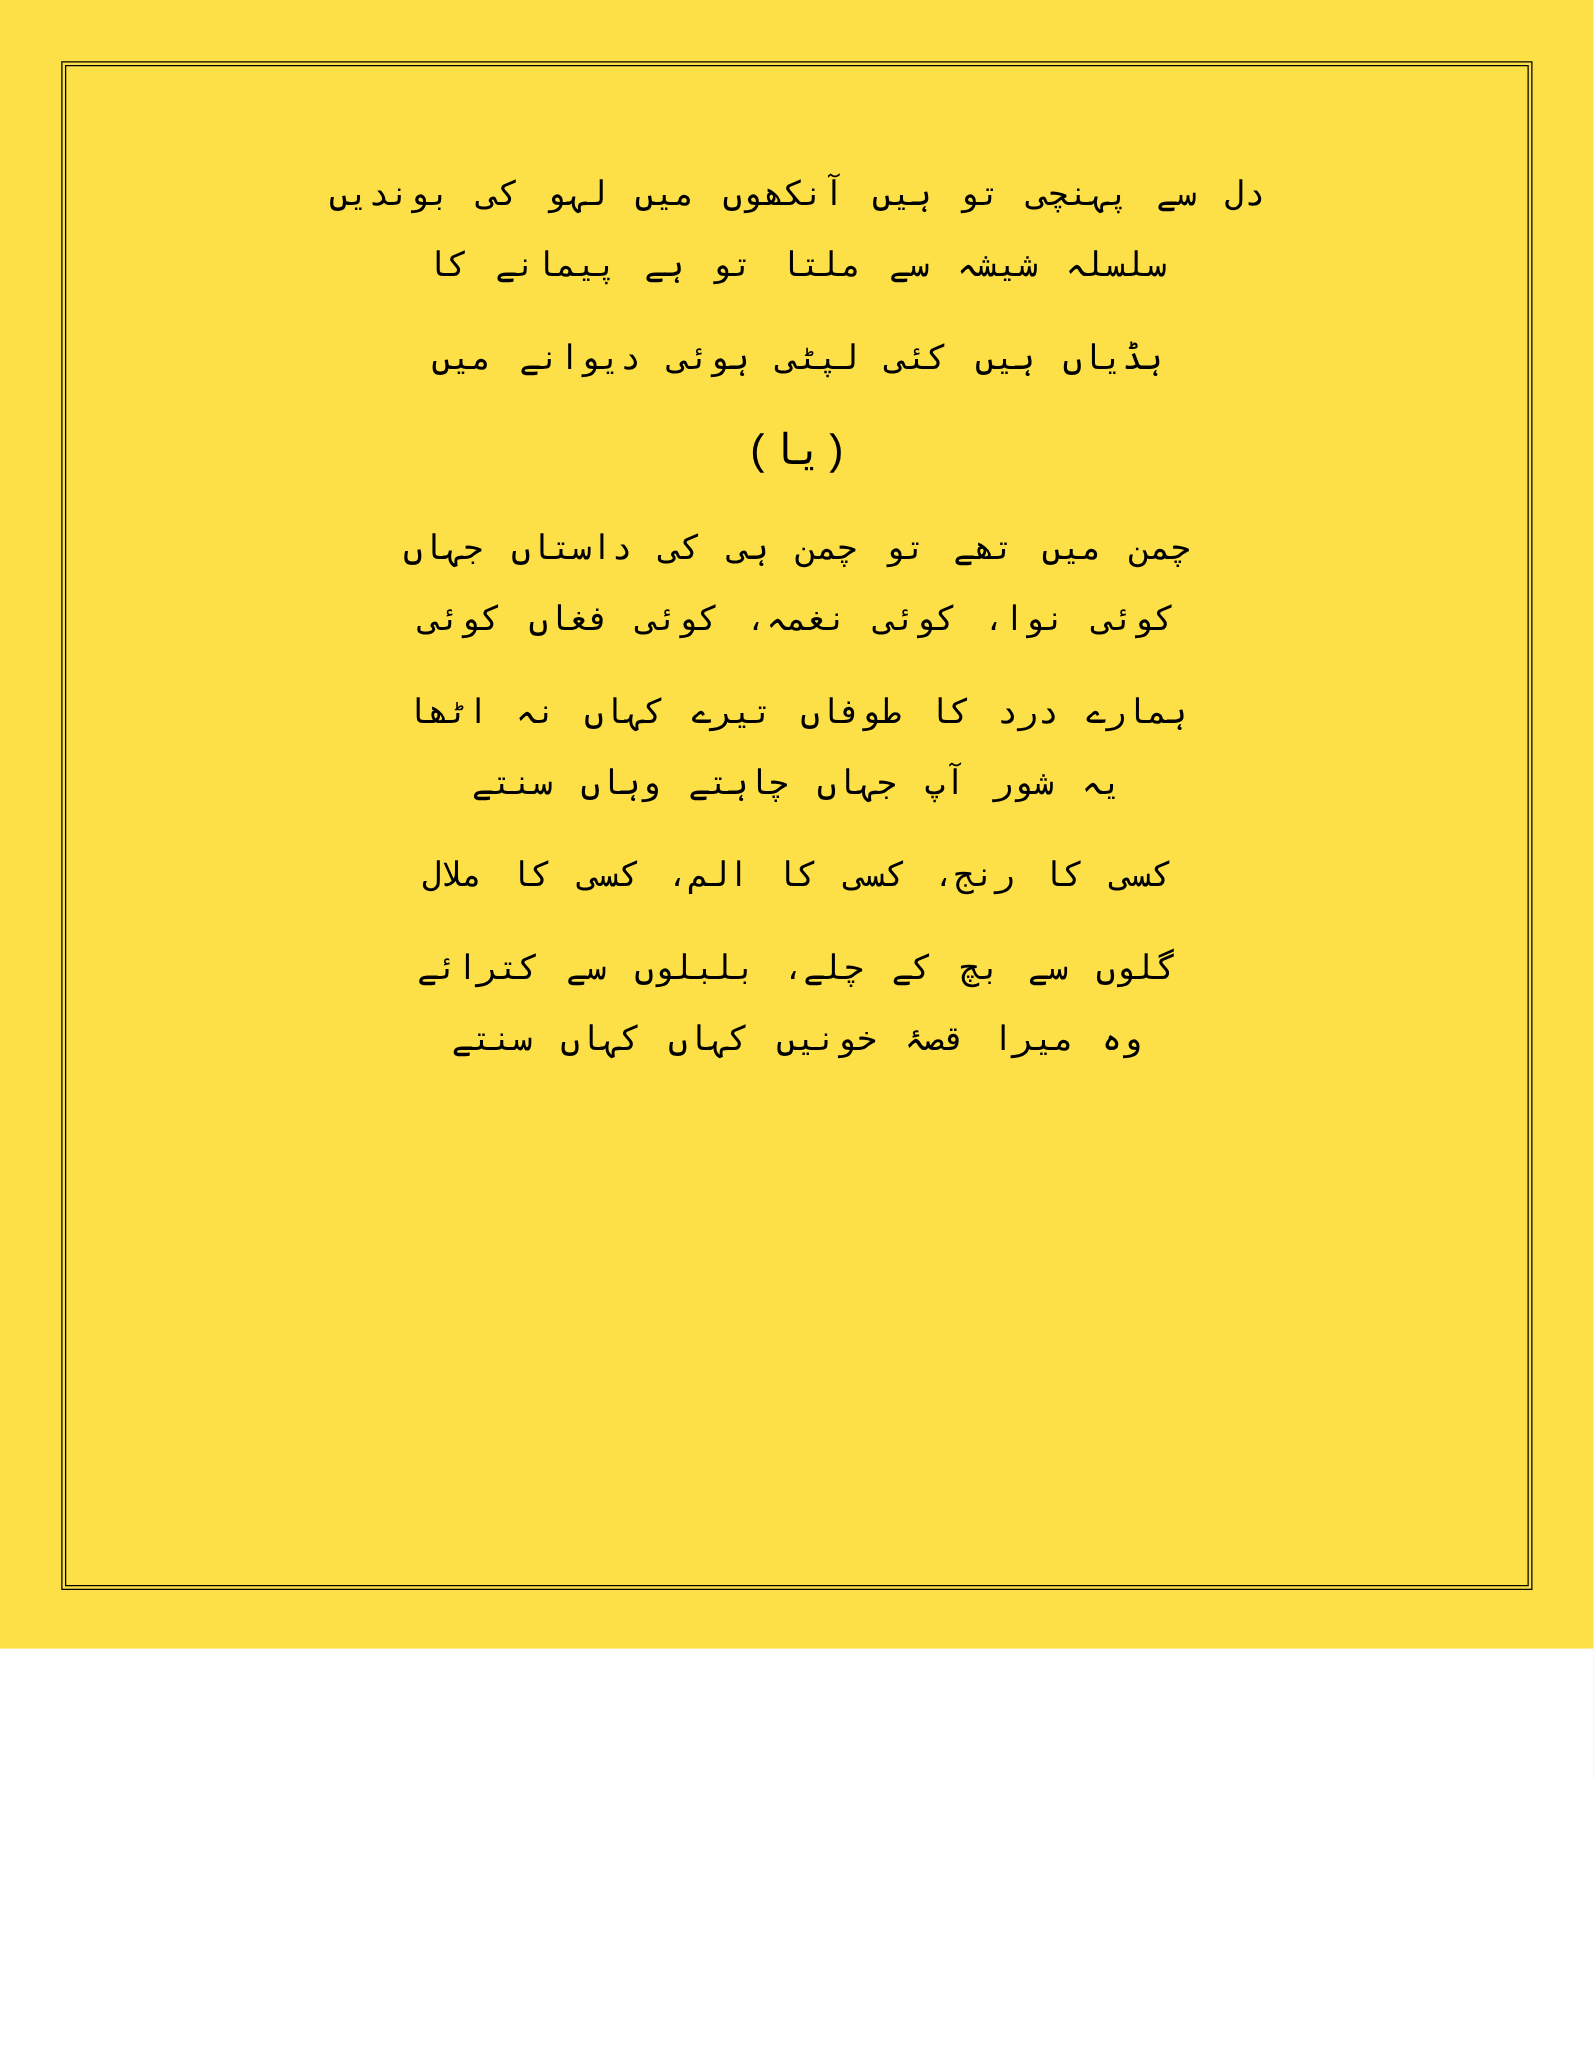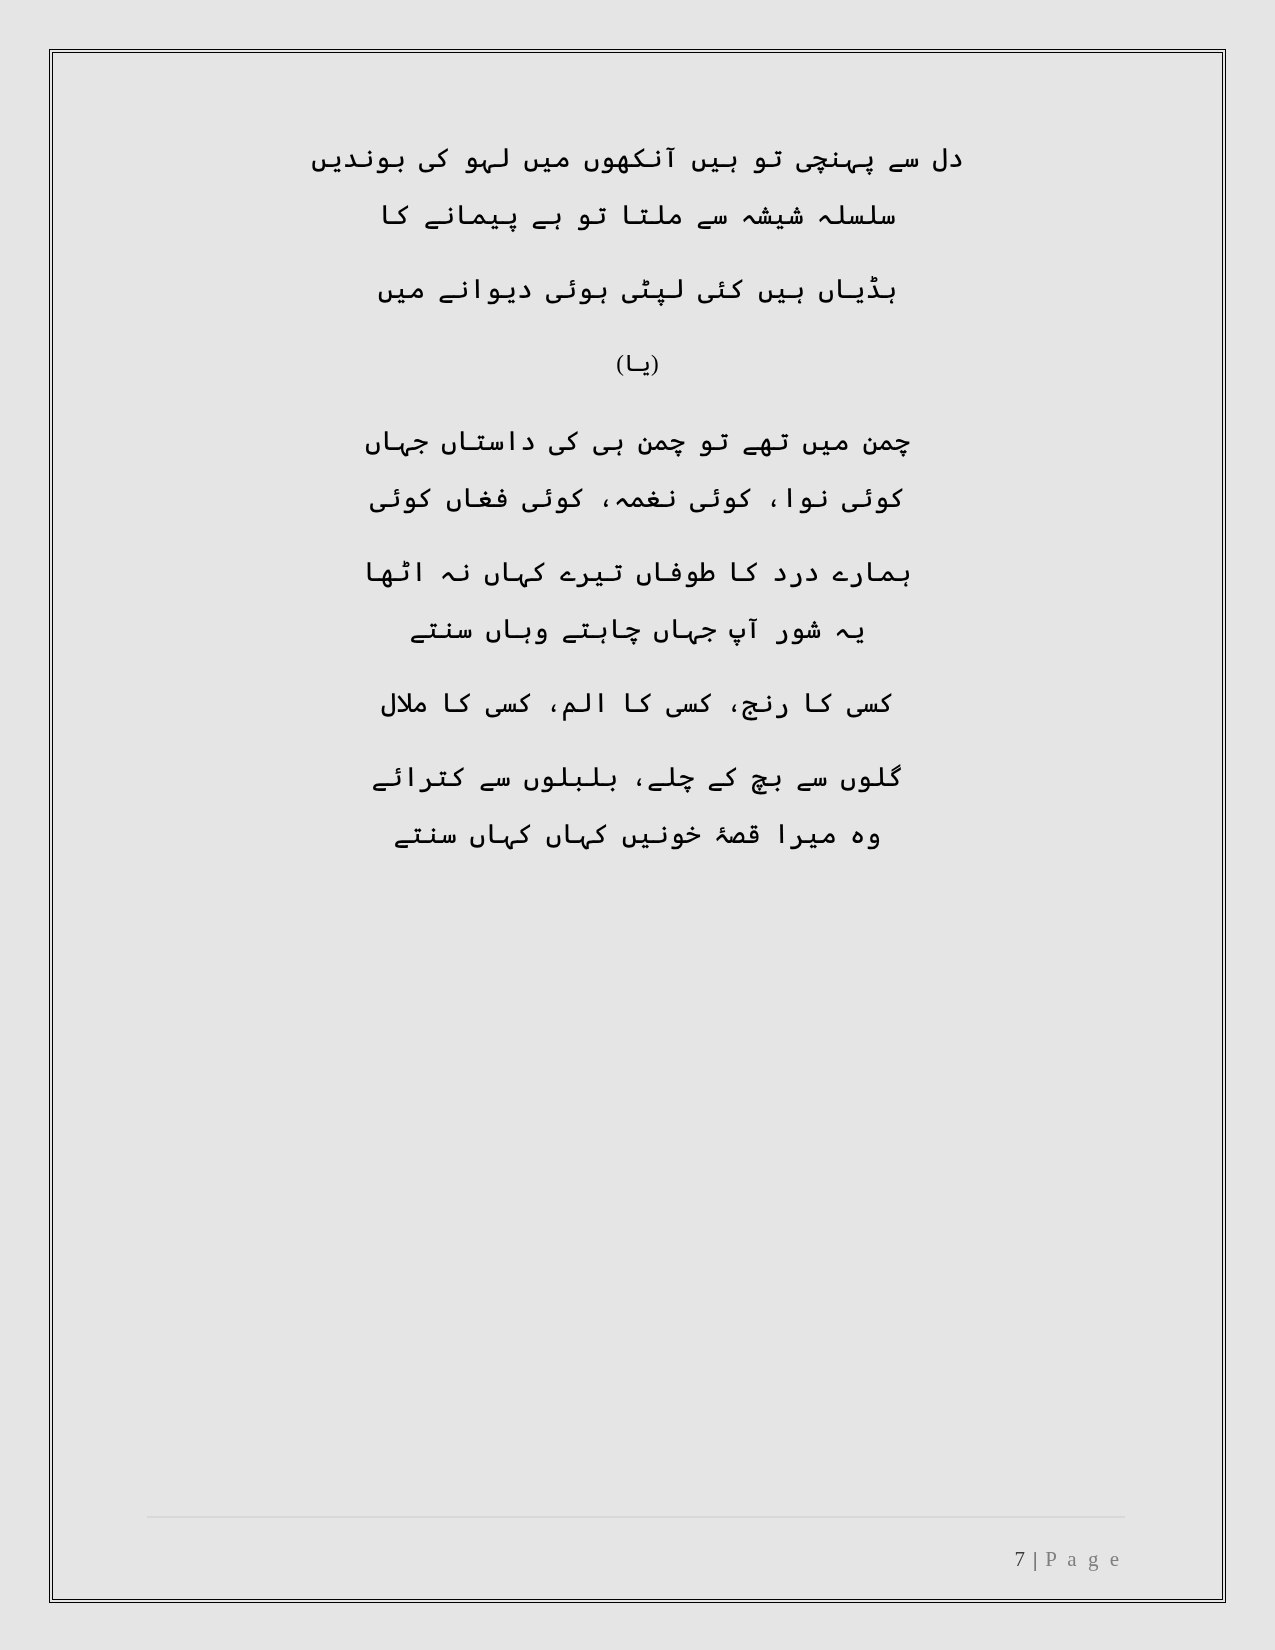--- a/index.html
+++ b/index.html
@@ -3,23 +3,23 @@
 <meta charset="utf-8">
 <style>
   html, body {
     margin: 0;
     padding: 0;
     background: #ffffff;
   }
   .page {
     position: relative;
     width: 1275px;
-    height: 1650px;
-    background: #e5e5e5;
-    font-family: Liberation Serif, serif;
+    height: 1319px;
+    background: #fde047;
+    font-family: Liberation Mono, monospace;
     overflow: hidden;
   }
   .border-outer {
     position: absolute;
     top: 49px; left: 49px; right: 49px; bottom: 47px;
     border: 1px solid #000000;
     pointer-events: none;
   }
   .border-inner {
     position: absolute;
@@ -41,21 +41,21 @@
   .poem-line {
     direction: rtl;
     unicode-bidi: embed;
     font-size: 27px;
     line-height: 57px;
     word-spacing: 6px;
     white-space: nowrap;
   }
   .separator {
     direction: rtl;
-    font-size: 23px;
+    font-size: 34px;
     line-height: 57px;
     margin: 0 0 21px 0;
   }
   .footer-rule {
     position: absolute;
     top: 1516px;
     left: 147px;
     width: 978px;
     border-top: 2px solid #d8d8d8;
   }

